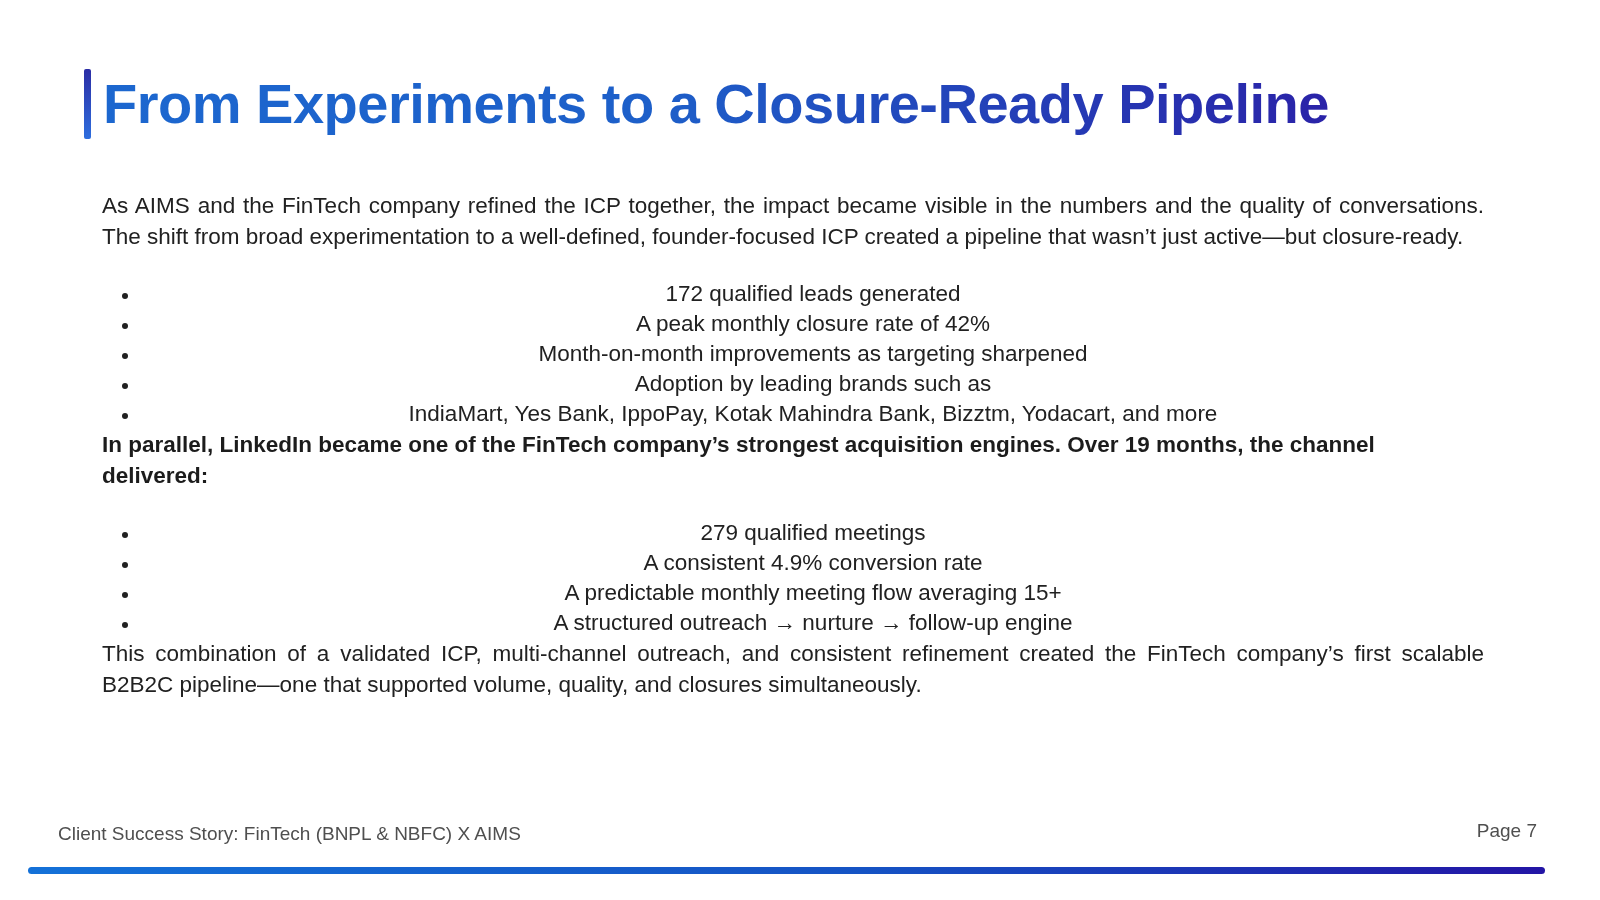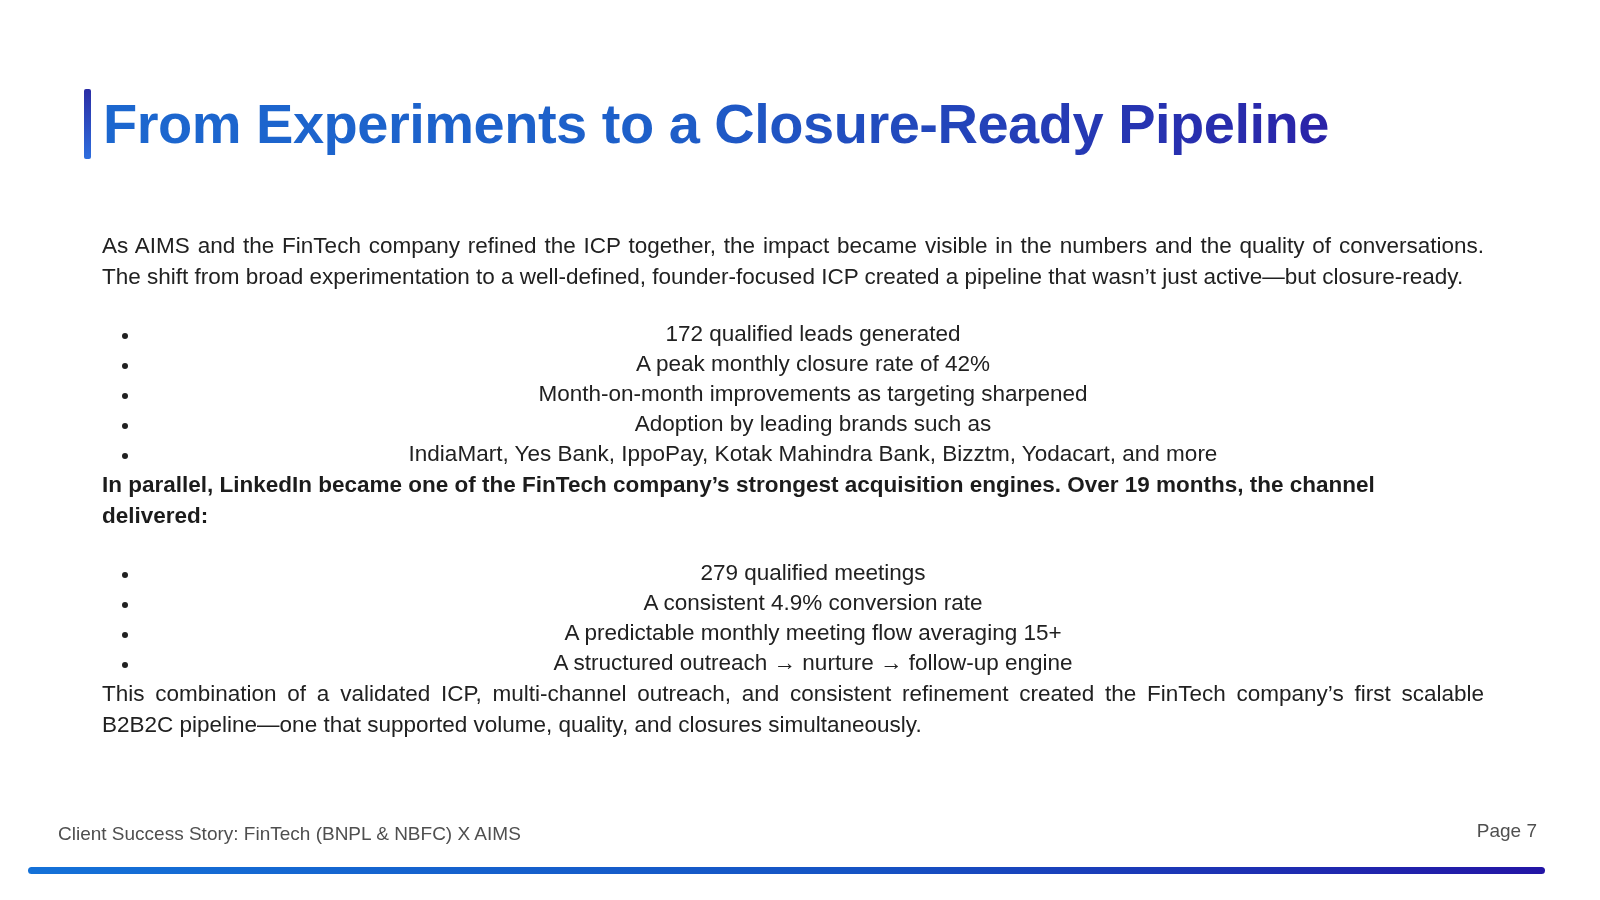--- a/index.html
+++ b/index.html
@@ -13,21 +13,21 @@
     width: 1600px;
     height: 900px;
     background: #ffffff;
     overflow: hidden;
   }
 
   
   .title-wrap {
     position: absolute;
     left: 84px;
-    top: 89px;
+    top: 69px;
     display: flex;
     align-items: stretch;
     justify-content: flex-end;
   }
   .accent-bar {
     width: 7px;
     height: 70px;
     border-radius: 2px;
     background: linear-gradient(180deg, #2b2da5 0%, #2e6ede 100%);
   }
@@ -47,21 +47,20 @@
 
   
   .content {
     position: absolute;
     left: 102px;
     top: 190px;
     width: 1382px;
     font-size: 22.5px;
     line-height: 31px;
     color: #212121;
-    margin-top: 40px;
   }
   .content p { margin: 0; }
   p.justified { text-align: justify; }
   .sec-heading {
     margin: 35px 0 0 0;
     font-weight: 700;
     color: #1c1c1c;
   }
   ul.bullets {
     margin: 27px 0 0 0;

